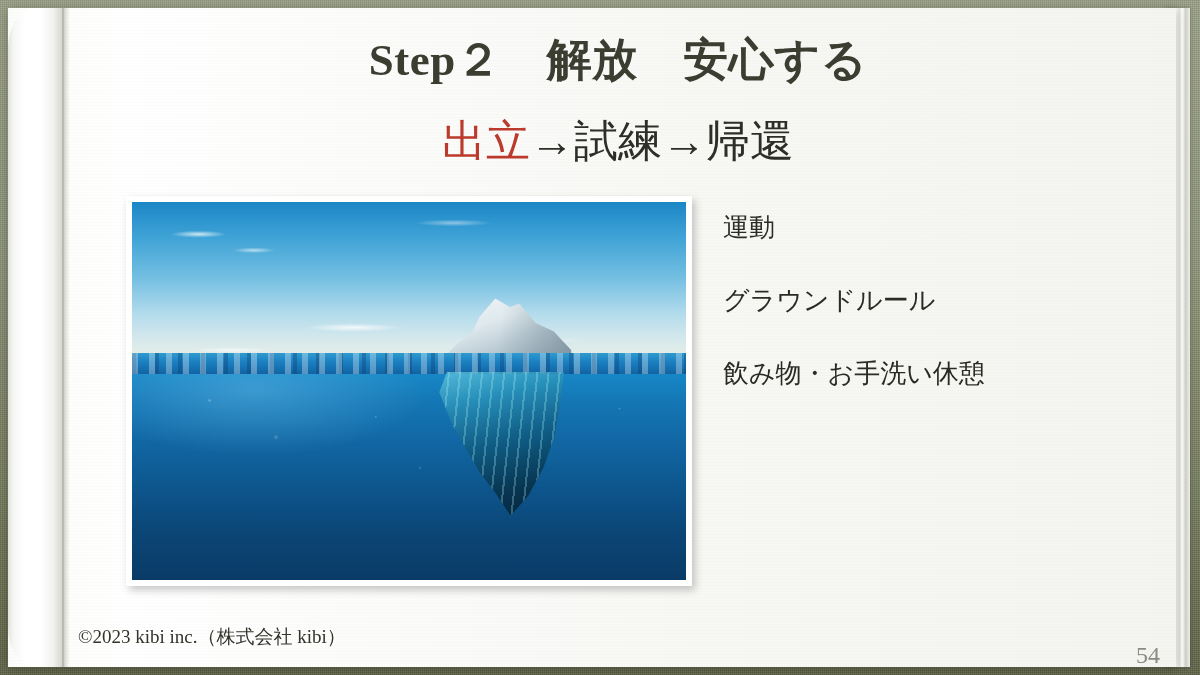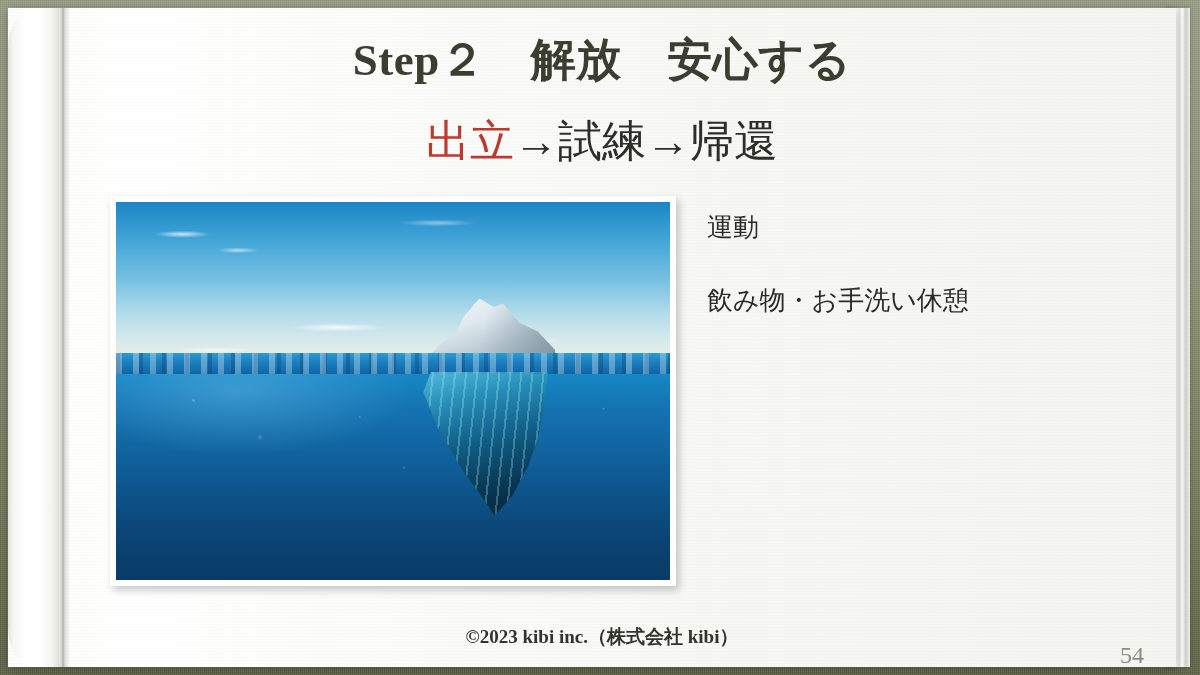--- a/index.html
+++ b/index.html
@@ -63,21 +63,21 @@
     left: 54px;
     top: 0;
     width: 8px;
     height: 659px;
     background: linear-gradient(90deg, rgba(160,160,152,0.55) 0%, rgba(245,245,241,0) 100%);
   }
 
   
   .content {
     position: absolute;
-    left: 54px;
+    left: 70px;
     top: 0;
     width: 1106px;
     height: 659px;
   }
 
   .slide-title {
     position: absolute;
     left: 0;
     top: 22px;
     width: 1080px;
@@ -238,23 +238,22 @@
     font-family: Liberation Mono, monospace;
   }
   .bullet-item.emphasis { font-weight: bold; }
 
   
   .footer-copyright {
     position: absolute;
     left: 0;
     top: 616px;
     width: 1080px;
-    text-align: center;
     font-family: "Liberation Serif", "DejaVu Serif", serif;
-    font-weight: bold;
+    font-weight: normal;
     font-size: 19px;
     color: #33332c;
     white-space: pre;
   }
   .page-number {
     position: absolute;
     right: 24px;
     top: 634px;
     font-family: Liberation Serif, serif;
     font-size: 24px;
@@ -290,20 +289,21 @@
           <div class="water"></div>
           <div class="water-glow"></div>
           <div class="berg-under"></div>
           <div class="berg-under-striae"></div>
           <div class="bubbles"></div>
         </div>
       </div>
 
       <div class="bullet-list">
         <div class="bullet-item">運動</div>
+        <div class="bullet-item">グラウンドルール</div>
         <div class="bullet-item">飲み物・お手洗い休憩</div>
       </div>
 
       <div class="footer-copyright">©2023 kibi inc.（株式会社 kibi）</div>
 
       <div class="page-number">54</div>
 
     </div>
   </div>
 </div>

